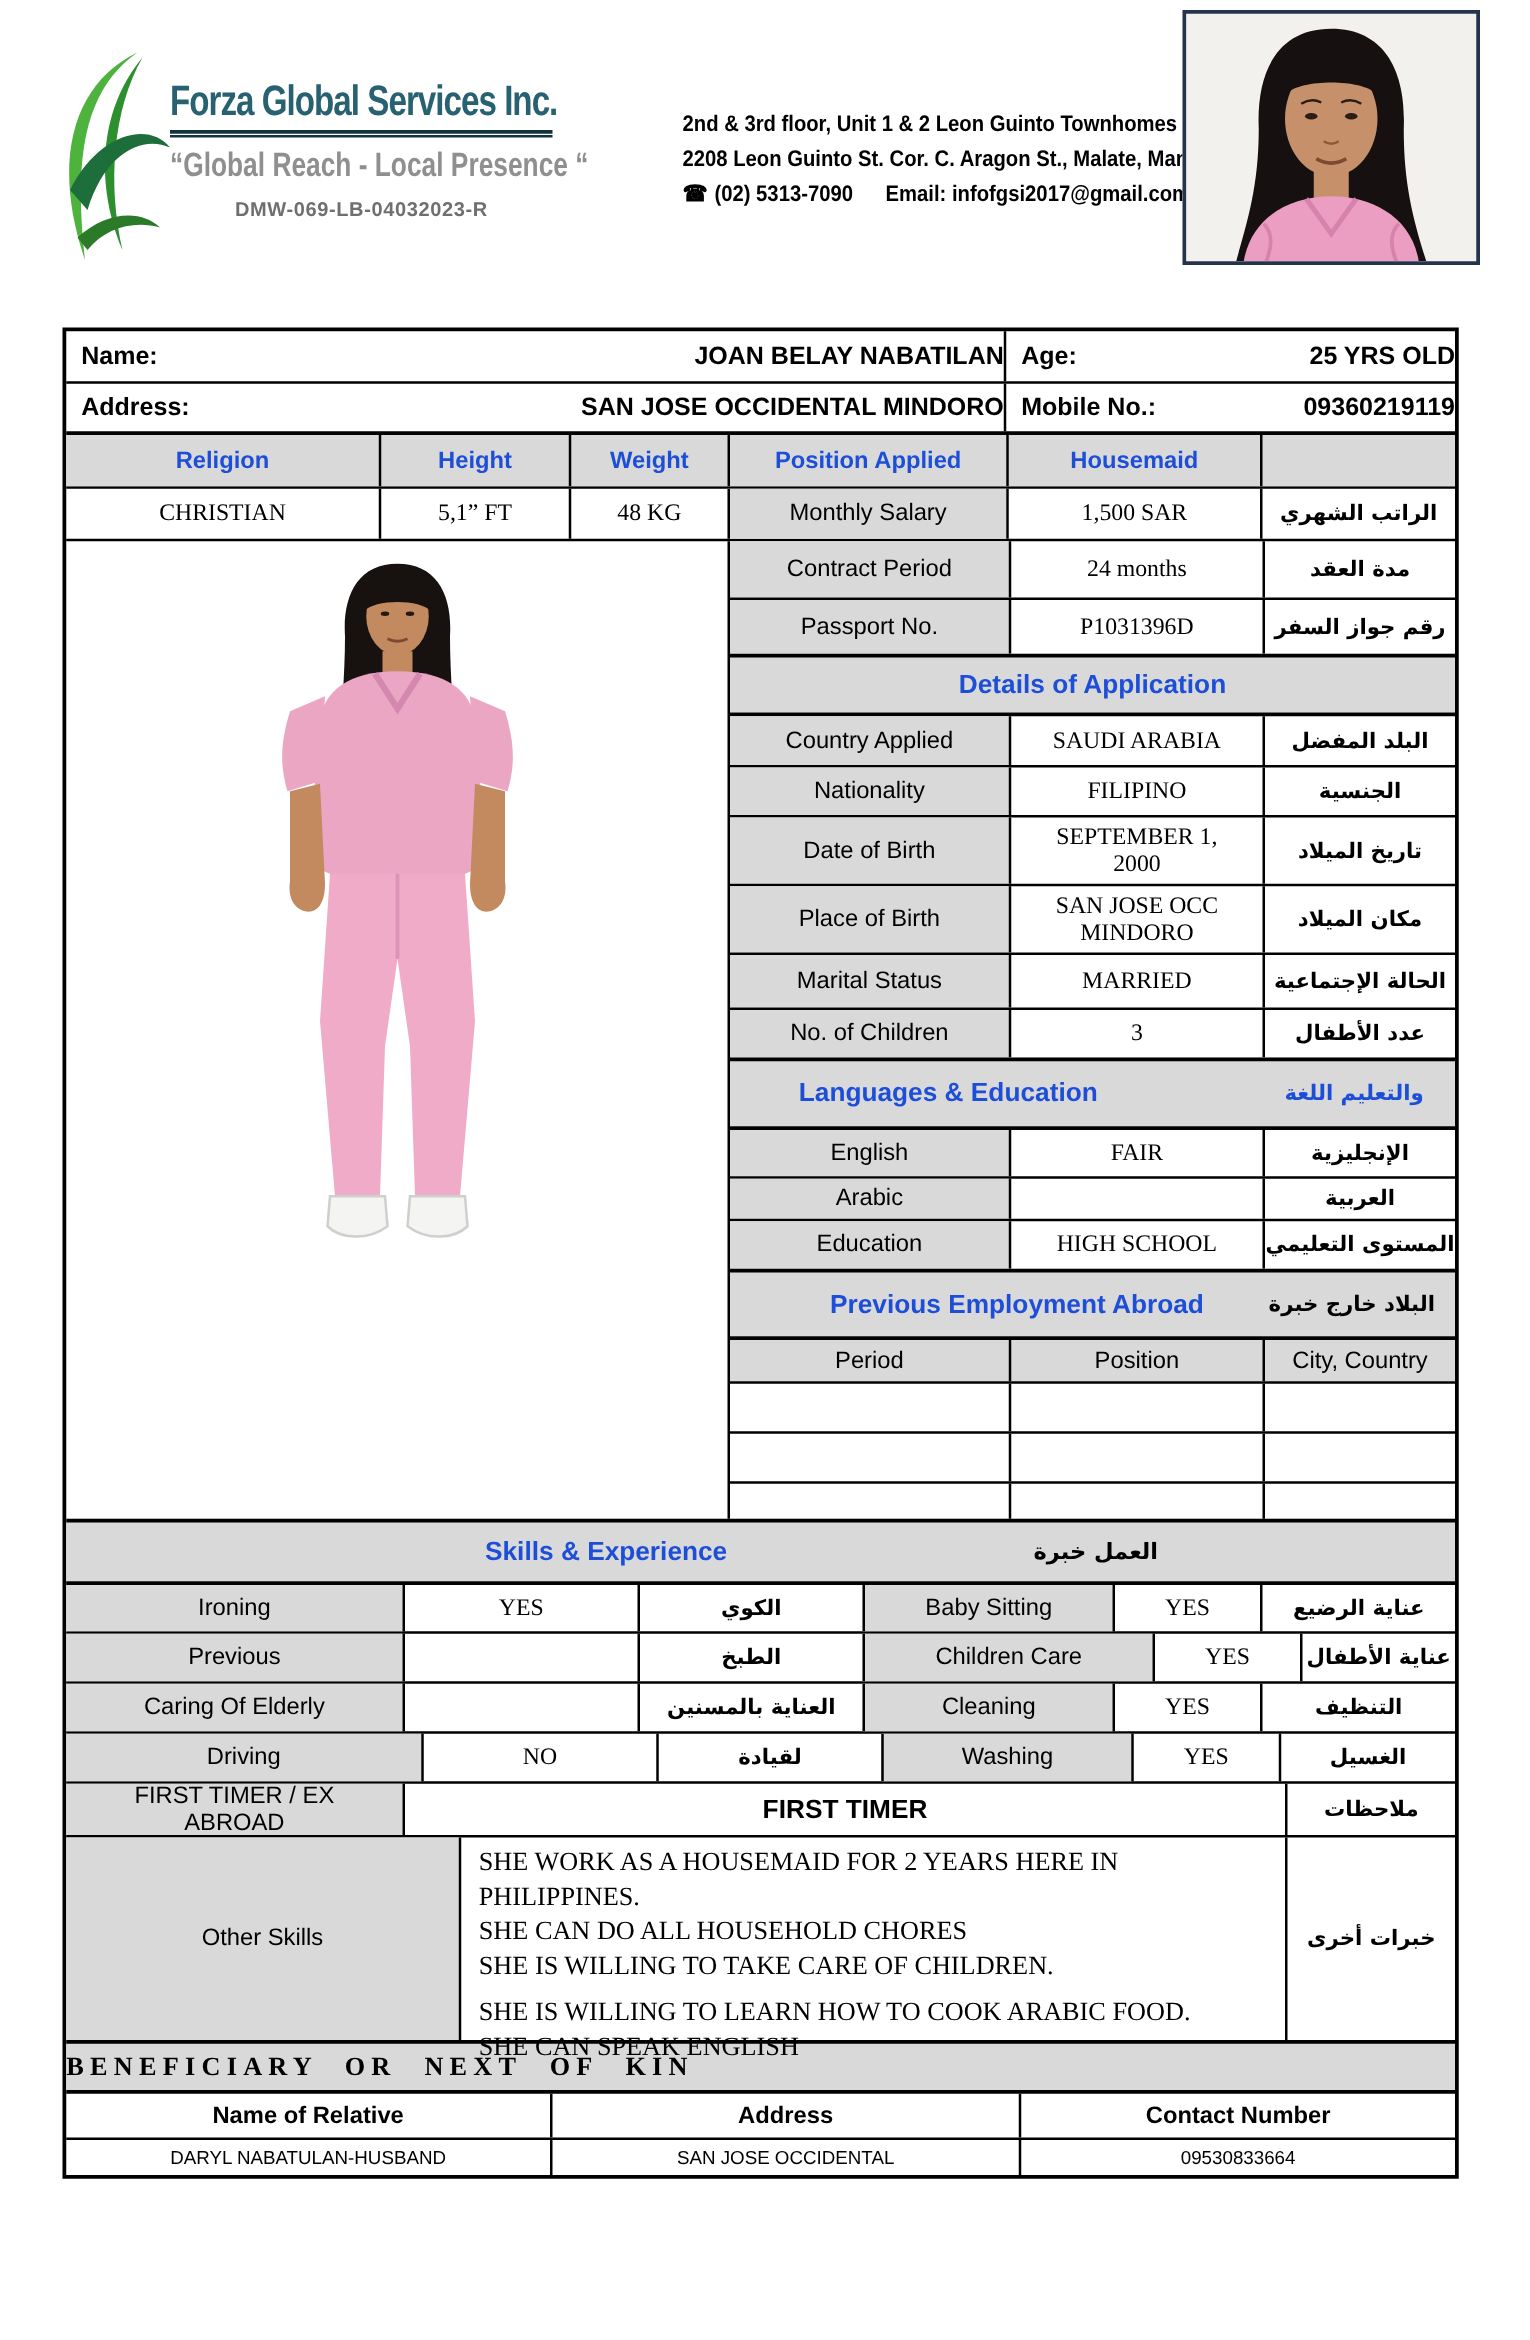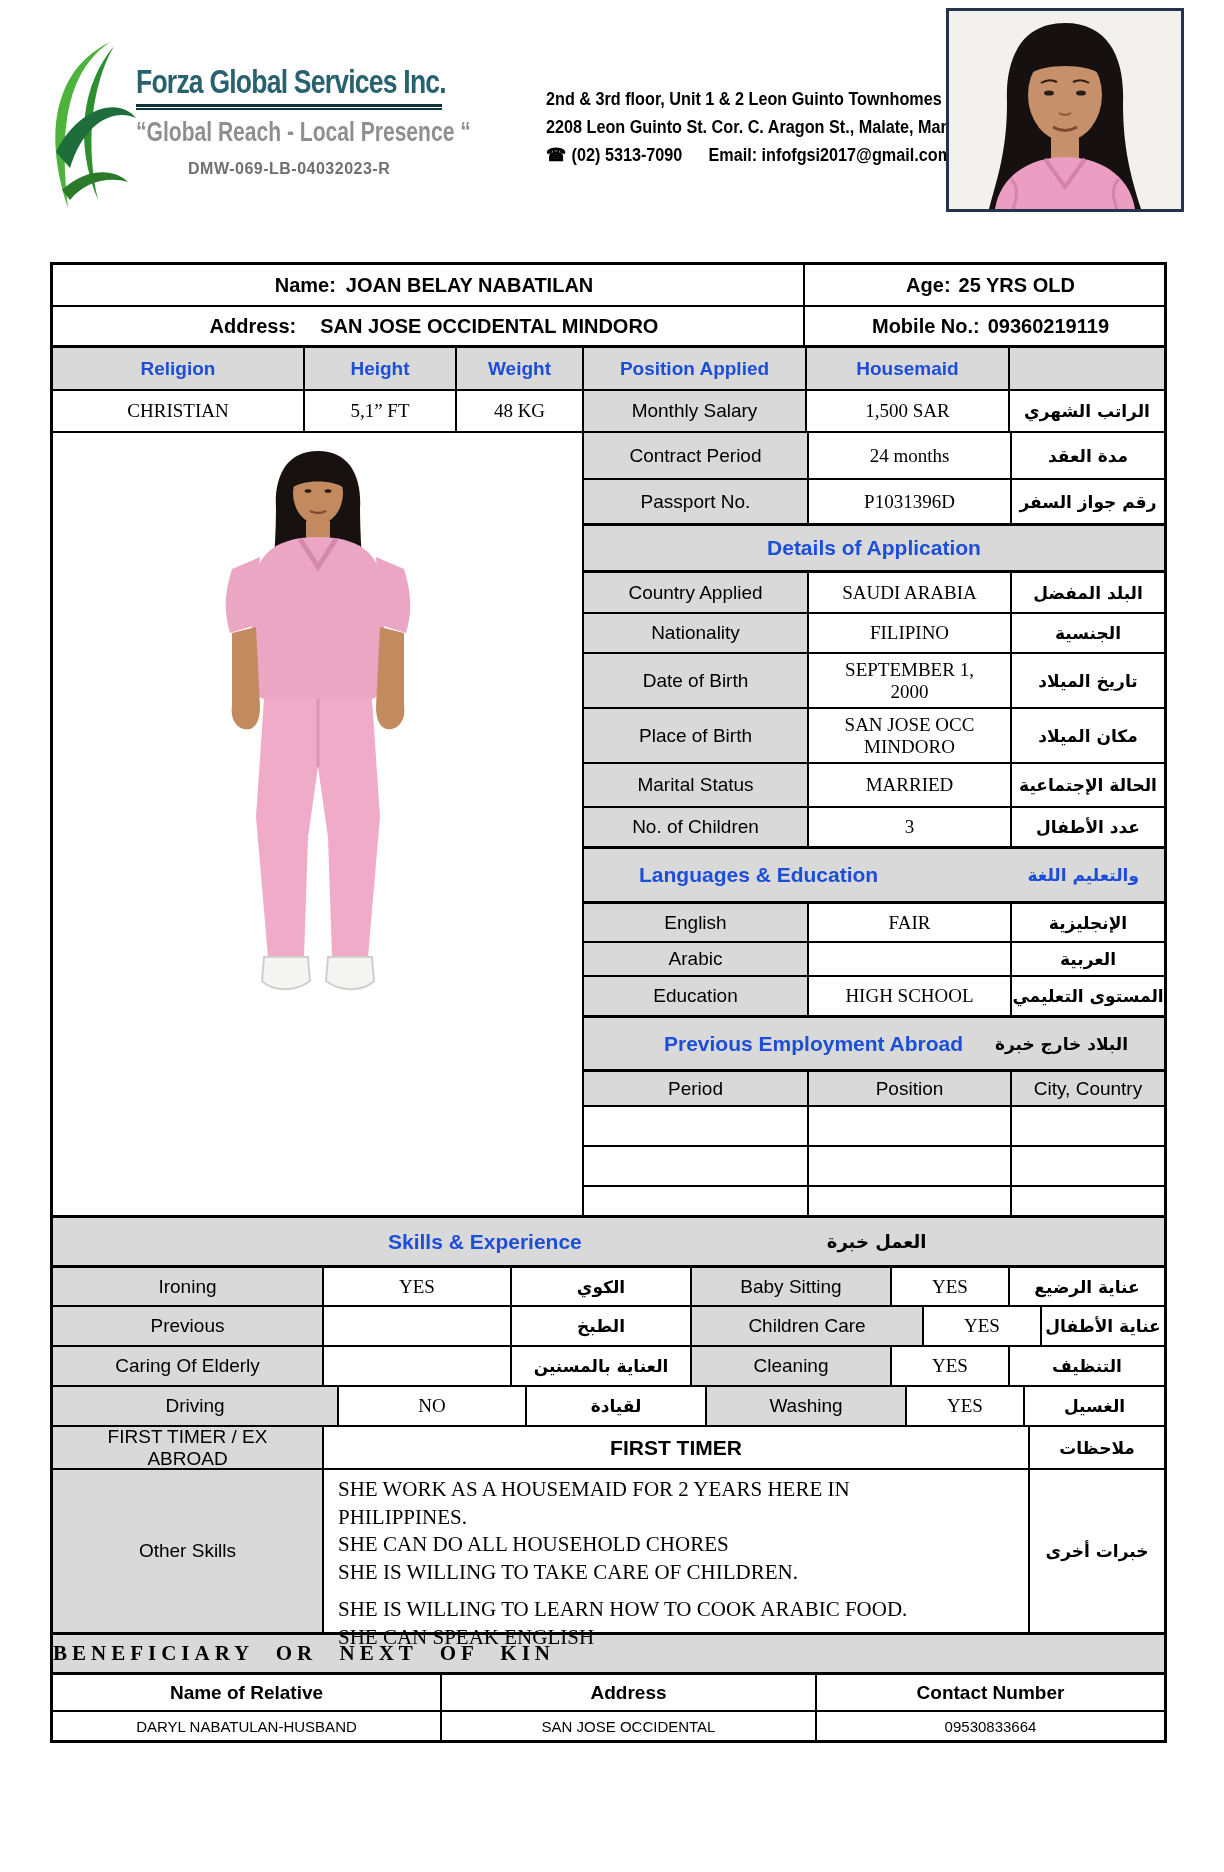--- a/index.html
+++ b/index.html
@@ -43,21 +43,21 @@
   .band + .row, .band + .mid { border-top:3px solid #000; }
   .thick { border-top:3px solid #000 !important; }
   .c { border-left:2px solid #000; display:flex; align-items:center; justify-content:center; text-align:center; }
   .row > .c:first-child { border-left:0; }
   .gray { background:#d9d9d9; }
   .blue { color:#1d4ed8; font-weight:bold; }
   .lbl { font-size:19px; }
   .val { font-family:"Liberation Serif", serif; font-size:19px; }
   .arb { font-family:"DejaVu Sans", sans-serif; font-weight:bold; font-size:17px; direction:rtl; }
   .idrow { font-weight:bold; font-size:20px; }
-  .left-pad { justify-content:center; text-align:left; padding-left:12px; }
+  .left-pad { justify-content:space-between; text-align:left; padding-left:12px; }
   .wrap2 span { display:inline-block; max-width:150px; }
   .mid { display:flex; border-top:2px solid #000; }
   .photo-cell { width:529px; display:flex; justify-content:center; align-items:flex-start; padding-top:4px; }
   .details { flex:1; border-left:2px solid #000; display:flex; flex-direction:column; }
   .band-center { width:100%; text-align:center; font-size:21px; }
   .kin-title { width:100%; font-family:"Liberation Serif", serif; font-weight:bold; font-size:21px; letter-spacing:5px; word-spacing:12px; }
   .other-text { align-items:flex-start; justify-content:flex-start; text-align:left; padding:6px 10px 6px 14px;
     font-family:"Liberation Serif", serif; font-size:21px; line-height:1.32; flex-direction:column; display:flex; }
   .other-text .gap { margin-top:9px; }
   .kin-h { font-weight:bold; font-size:19px; }
@@ -254,21 +254,21 @@
         </div>
 
         <div class="row" style="height:40px">
           <div class="c gray lbl" style="width:223px">Education</div>
           <div class="c val" style="width:203px">HIGH SCHOOL</div>
           <div class="c arb" style="flex:1">المستوى التعليمي</div>
         </div>
 
         <div class="row band" style="height:54px">
           <span class="blue" style="margin-left:80px;font-size:21px">Previous Employment Abroad</span>
-          <span class="arb" style="margin-left:auto;margin-right:36px">البلاد خارج خبرة</span>
+          <span class="arb" style="margin-left:auto;margin-right:16px">البلاد خارج خبرة</span>
         </div>
 
         <div class="row" style="height:36px">
           <div class="c gray lbl" style="width:223px">Period</div>
           <div class="c gray lbl" style="width:203px">Position</div>
           <div class="c gray lbl" style="flex:1">City, Country</div>
         </div>
 
         <div class="row" style="height:40px">
           <div class="c" style="width:223px"></div>
@@ -327,21 +327,21 @@
       <div class="c arb" style="flex:1">الغسيل</div>
     </div>
 
     <div class="row" style="height:43px">
       <div class="c gray lbl" style="width:269px;padding:0 30px">FIRST TIMER / EX ABROAD</div>
       <div class="c" style="flex:1;font-weight:bold;font-size:21px">FIRST TIMER</div>
       <div class="c arb" style="width:136px">ملاحظات</div>
     </div>
 
     <div class="row" style="height:164px">
-      <div class="c gray lbl" style="width:269px">Other Skills</div>
+      <div class="c gray lbl" style="width:314px">Other Skills</div>
       <div class="c other-text" style="flex:1">
         <div>SHE WORK AS A HOUSEMAID FOR 2 YEARS HERE IN</div>
         <div>PHILIPPINES.</div>
         <div> SHE CAN DO ALL HOUSEHOLD CHORES</div>
         <div>SHE IS WILLING TO TAKE CARE OF CHILDREN.</div>
         <div class="gap">SHE IS WILLING TO LEARN HOW TO COOK ARABIC FOOD.</div>
         <div>SHE CAN SPEAK ENGLISH</div>
       </div>
       <div class="c arb" style="width:136px">خبرات أخرى</div>
     </div>

